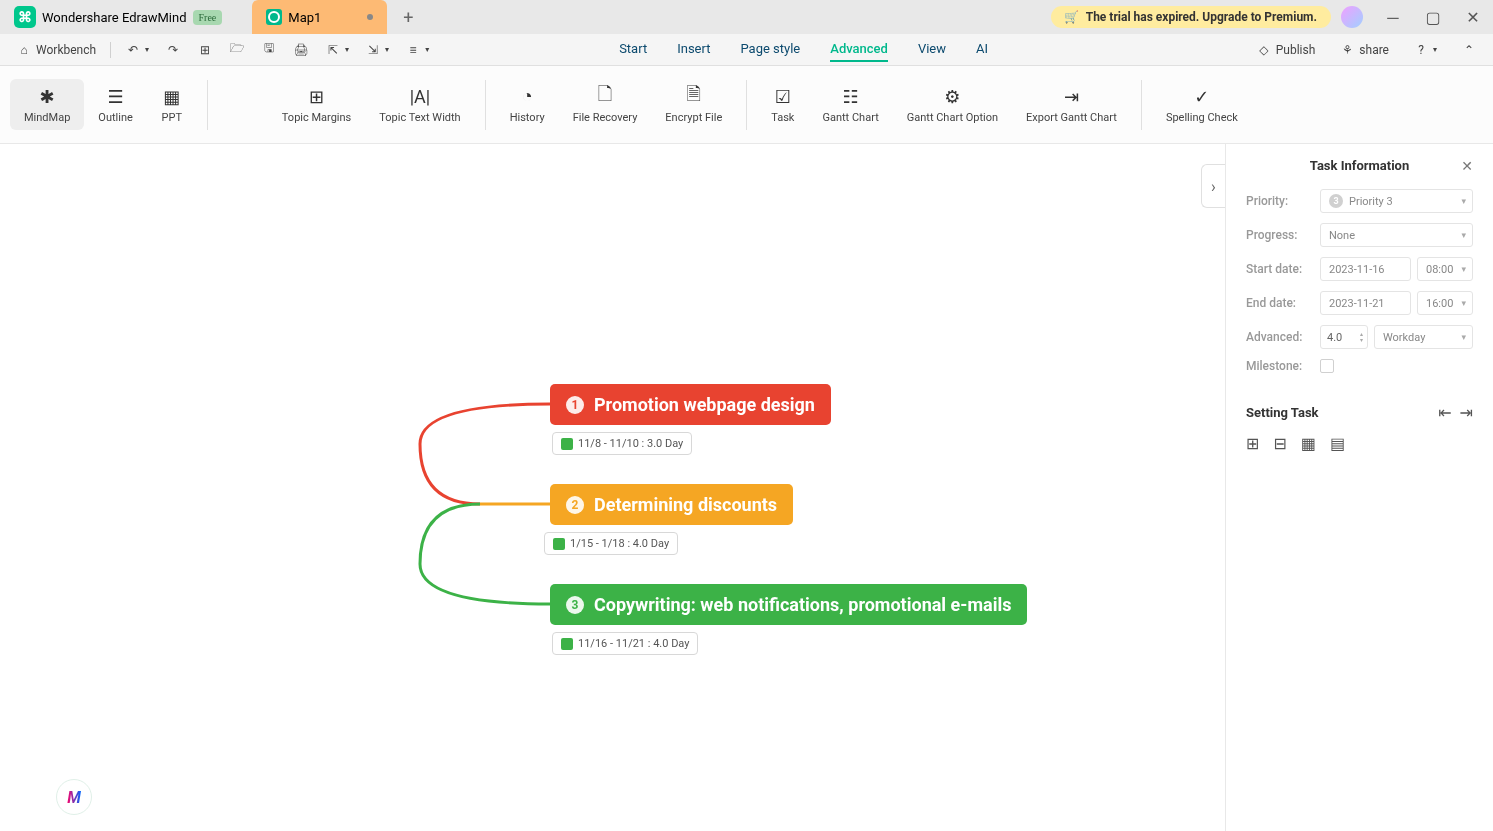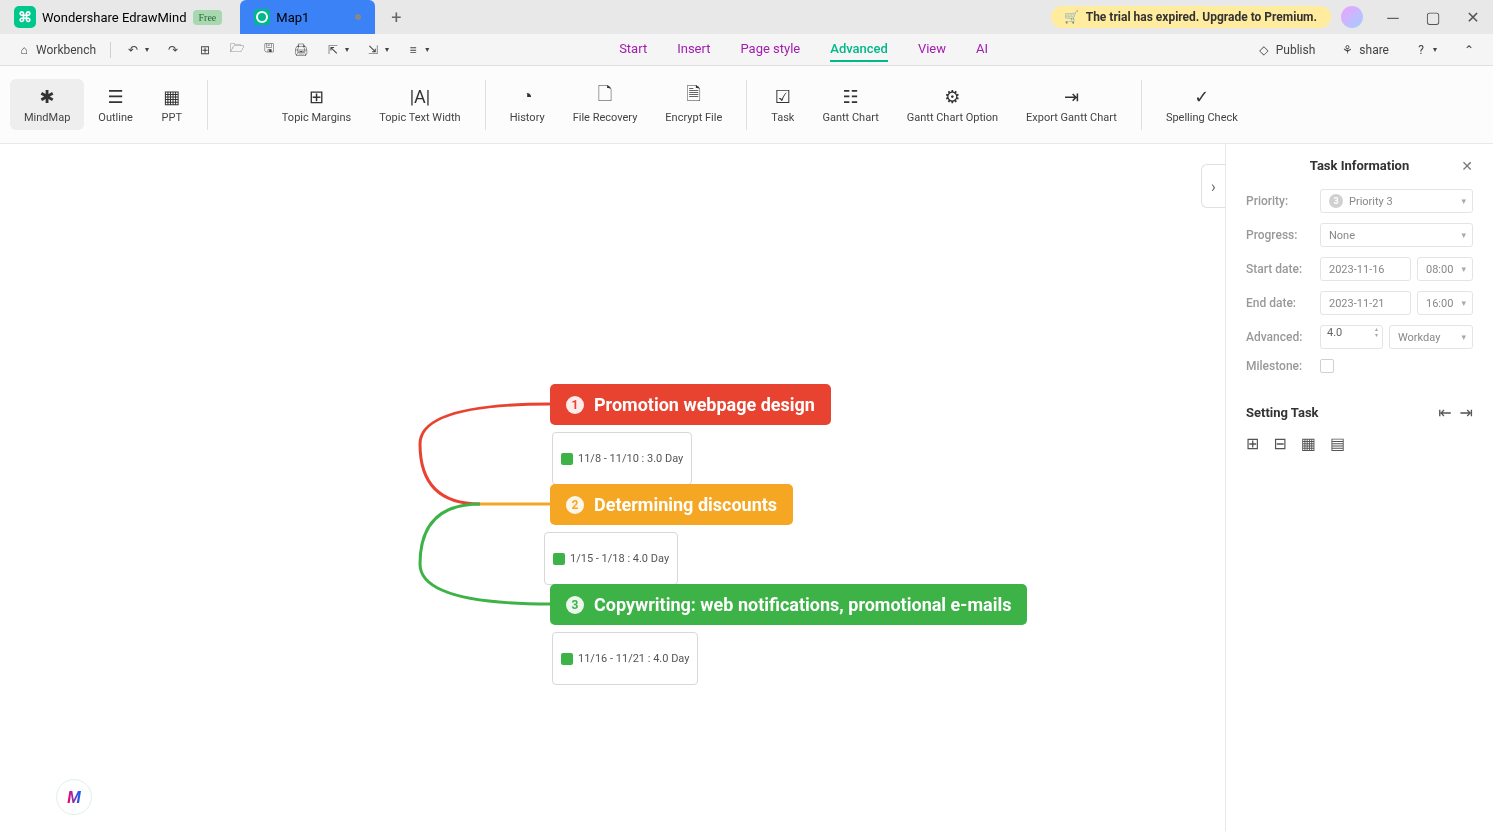--- a/index.html
+++ b/index.html
@@ -2,39 +2,39 @@
 <html><head>
 <meta charset="utf-8">
 <style>
 * { margin: 0; padding: 0; box-sizing: border-box; font-family: -apple-system, BlinkMacSystemFont, "Segoe UI", Roboto, sans-serif; }
 body { width: 1493px; height: 831px; background: #f0f0f0; overflow: hidden; position: relative; }
 
 
 .titlebar { height: 34px; background: #e8e8e8; display: flex; align-items: center; }
 .tab { display: flex; align-items: center; height: 34px; padding: 0 14px; gap: 6px; font-size: 13px; }
 .tab.app { background: #e8e8e8; }
-.tab.doc { background: #3b82f6; border-radius: 6px 6px 0 0; margin-left: 4px; }
+.tab.doc { background: #fdba74; border-radius: 6px 6px 0 0; margin-left: 16px; }
 .app-logo { width: 22px; height: 22px; background: #00c78c; border-radius: 5px; display: flex; align-items: center; justify-content: center; color: #fff; font-weight: bold; font-size: 14px; }
 .free-badge { background: #a8d8b0; color: #2a6a3a; font-size: 10px; padding: 2px 6px; border-radius: 4px; font-weight: 500; font-family: Liberation Serif, serif; }
 .doc-icon { width: 16px; height: 16px; background: #00b88c; border-radius: 3px; display: flex; align-items: center; justify-content: center; }
 .doc-icon::after { content: ""; width: 8px; height: 8px; border: 2px solid #fff; border-radius: 50%; }
 .tab-dirty { width: 6px; height: 6px; background: #888; border-radius: 50%; margin-left: 40px; }
 .tab-add { width: 26px; height: 26px; display: flex; align-items: center; justify-content: center; font-size: 18px; color: #666; margin-left: 8px; cursor: pointer; }
 .titlebar-spacer { flex: 1; }
 .trial-banner { background: #ffec9f; padding: 4px 14px; border-radius: 12px; font-size: 12px; font-weight: bold; color: #333; display: flex; align-items: center; gap: 6px; }
 .avatar { width: 22px; height: 22px; border-radius: 50%; background: linear-gradient(135deg, #f0a0ff, #a0d0ff); margin: 0 10px; }
 .win-ctrl { width: 40px; height: 30px; display: flex; align-items: center; justify-content: center; color: #555; }
 
 
 .toolbar-row { height: 32px; background: #f5f5f5; border-bottom: 1px solid #e0e0e0; display: flex; align-items: center; padding: 0 10px; gap: 4px; }
 .tb-item { display: flex; align-items: center; gap: 4px; padding: 3px 6px; font-size: 12px; color: #444; }
 .tb-icon { width: 16px; height: 16px; display: flex; align-items: center; justify-content: center; }
 .tb-sep { width: 1px; height: 16px; background: #d0d0d0; margin: 0 4px; }
 .menu-tabs { display: flex; gap: 30px; margin-left: 180px; }
-.menu-tab { font-size: 13px; color: #a21caf; padding: 4px 0; cursor: pointer; }
+.menu-tab { font-size: 13px; color: #0c4a6e; padding: 4px 0; cursor: pointer; }
 .menu-tab.active { color: #00b88c; font-weight: 500; border-bottom: 2px solid #00b88c; }
 .toolbar-right { margin-left: auto; display: flex; gap: 12px; align-items: center; }
 
 
 .ribbon { height: 78px; background: #fcfcfc; border-bottom: 1px solid #e8e8e8; display: flex; align-items: center; padding: 0 10px; }
 .ribbon-group { display: flex; gap: 0; }
 .ribbon-btn { display: flex; flex-direction: column; align-items: center; justify-content: center; padding: 6px 14px; font-size: 11px; color: #444; gap: 4px; cursor: pointer; border-radius: 6px; }
 .ribbon-btn.active { background: #eeeeee; }
 .ribbon-icon { width: 22px; height: 22px; display: flex; align-items: center; justify-content: center; font-size: 18px; color: #333; }
 .ribbon-sep { width: 1px; height: 50px; background: #e0e0e0; margin: 0 10px; }
@@ -47,38 +47,38 @@
 
 .root-node { position: absolute; left: 188px; top: 478px; background: #fff; border-radius: 24px; padding: 12px 24px; font-size: 22px; font-weight: bold; color: #333; box-shadow: 0 2px 6px rgba(0,0,0,0.08); }
 .child-node { position: absolute; border-radius: 5px; padding: 10px 16px; font-size: 18px; font-weight: bold; color: #fff; display: flex; align-items: center; gap: 10px; }
 .child-node .badge { width: 18px; height: 18px; border-radius: 50%; background: rgba(255,255,255,0.9); color: inherit; font-size: 12px; display: flex; align-items: center; justify-content: center; font-weight: bold; }
 .node-red { background: #e84330; left: 550px; top: 384px; }
 .node-red .badge { color: #e84330; }
 .node-orange { background: #f5a623; left: 550px; top: 484px; }
 .node-orange .badge { color: #f5a623; }
 .node-green { background: #3cb247; left: 550px; top: 584px; }
 .node-green .badge { color: #3cb247; }
-.date-chip { position: absolute; background: #fff; border: 1px solid #d8d8d8; border-radius: 4px; padding: 19px 8px; font-size: 11px; color: #555; display: flex; align-items: center; gap: 5px; }
+.date-chip { position: absolute; background: #fff; border: 1px solid #d8d8d8; border-radius: 4px; padding: 4px 8px; font-size: 11px; color: #555; display: flex; align-items: center; gap: 5px; }
 .date-chip .cal-icon { width: 12px; height: 12px; background: #3cb247; border-radius: 2px; }
 svg.connectors { position: absolute; top: 0; left: 0; pointer-events: none; }
 
 
 .right-panel { width: 268px; background: #fff; border-left: 1px solid #e8e8e8; display: flex; flex-direction: column; padding: 14px 20px; }
 .panel-header { display: flex; align-items: center; justify-content: center; position: relative; margin-bottom: 16px; }
 .panel-title { font-size: 13px; font-weight: bold; color: #333; }
 .panel-close { position: absolute; right: 0; color: #777; cursor: pointer; font-size: 14px; }
 .form-row { display: flex; align-items: center; margin-bottom: 10px; font-size: 12px; }
 .form-label { width: 74px; color: #999; font-weight: 500; }
 .form-ctrl { flex: 1; height: 24px; border: 1px solid #e4e4e4; border-radius: 3px; background: #fff; display: flex; align-items: center; padding: 0 8px; color: #888; font-size: 11px; position: relative; gap: 6px; }
 .form-ctrl::after { content: "▾"; position: absolute; right: 6px; font-size: 9px; color: #aaa; }
 .form-ctrl.no-caret::after { content: ""; }
 .priority-dot { width: 14px; height: 14px; border-radius: 50%; background: #d0d0d0; display: flex; align-items: center; justify-content: center; color: #fff; font-size: 9px; font-weight: bold; }
 .date-pair { display: flex; gap: 6px; flex: 1; }
 .date-pair .form-ctrl { flex: 1; }
-.spinner { width: 63px; height: 24px; border: 1px solid #e4e4e4; border-radius: 3px; display: flex; padding: 0 6px; font-size: 11px; color: #666; position: relative; }
+.spinner { width: 48px; height: 24px; border: 1px solid #e4e4e4; border-radius: 3px; display: flex; align-items: center; padding: 0 6px; font-size: 11px; color: #666; position: relative; }
 .spinner::after { content: "▴\A▾"; white-space: pre; position: absolute; right: 4px; font-size: 6px; line-height: 6px; color: #aaa; }
 .checkbox { width: 14px; height: 14px; border: 1px solid #d0d0d0; border-radius: 2px; }
 .section-header { display: flex; align-items: center; justify-content: space-between; margin: 20px 0 12px; gap: 23px; }
 .section-title { font-size: 13px; font-weight: bold; color: #333; }
 .section-icons { display: flex; gap: 8px; color: #555; }
 .setting-icons { display: flex; gap: 14px; color: #555; font-size: 16px; }
 .floating-logo-wrap { position: absolute; left: 56px; bottom: 16px; width: 36px; height: 36px; border-radius: 50%; background: #fff; border: 1px solid #e0f0e8; display:flex; align-items:center; justify-content:center;}
 .floating-logo-wrap span { font-weight:bold; font-size:16px; font-style: italic; background: linear-gradient(90deg,#f06,#06f); -webkit-background-clip:text; color:transparent;}
 </style>
 </head>

